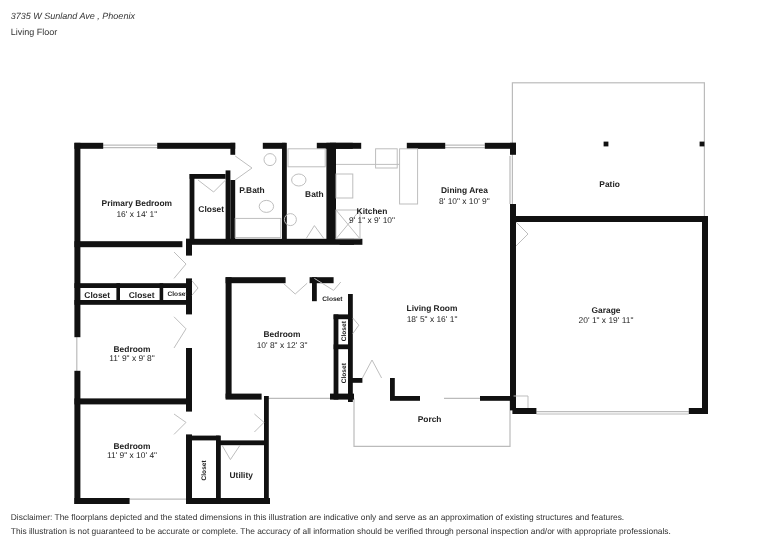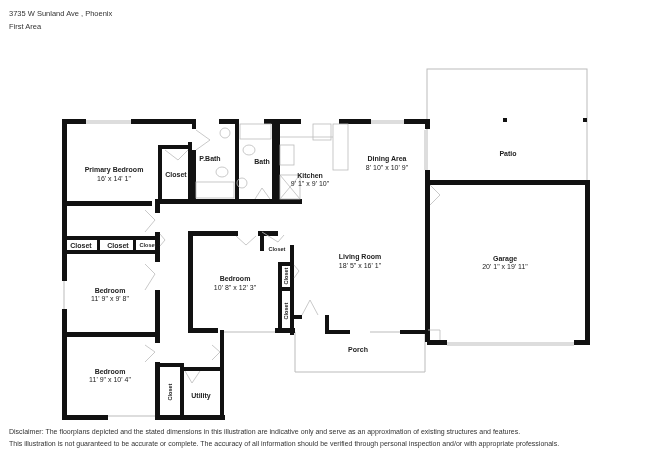--- a/index.html
+++ b/index.html
@@ -7,22 +7,22 @@
   .hdr { position:absolute; left:9px; font-size:7.5px; color:#333; }
   .disc { position:absolute; left:9px; font-size:7px; color:#333; white-space:nowrap; }
   svg { position:absolute; left:0; top:0; }
   .rname { font-family:"Liberation Sans", sans-serif; font-size:7px; font-weight:bold; fill:#222; text-anchor:middle; }
   .rdim  { font-family:"Liberation Sans", sans-serif; font-size:7px; fill:#222; text-anchor:middle; }
   .sname { font-family:"Liberation Sans", sans-serif; font-size:5.5px; font-weight:bold; fill:#222; text-anchor:middle; }
 </style>
 </head>
 <body>
 
-<div class="hdr" style="top:9px;">3735 W Sunland Ave , Phoenix</div>
-<div class="hdr" style="top:22px;">First Area</div>
+<div class="hdr" style="top:9px;font-style:italic;">3735 W Sunland Ave , Phoenix</div>
+<div class="hdr" style="top:22px;">Living Floor</div>
 
 <svg width="650" height="460" viewBox="0 0 650 460">
 
   <rect x="427" y="69" width="160" height="112" fill="none" stroke="#bbb" stroke-width="1"></rect>
   <rect x="503" y="118" width="4" height="4" fill="#111"></rect>
   <rect x="583" y="118" width="4" height="4" fill="#111"></rect>
 
   <polyline points="295,332 295,372 425,372 425,332" fill="none" stroke="#bbb" stroke-width="1"></polyline>
 
   <g stroke="#bbb" stroke-width="1" fill="none">

